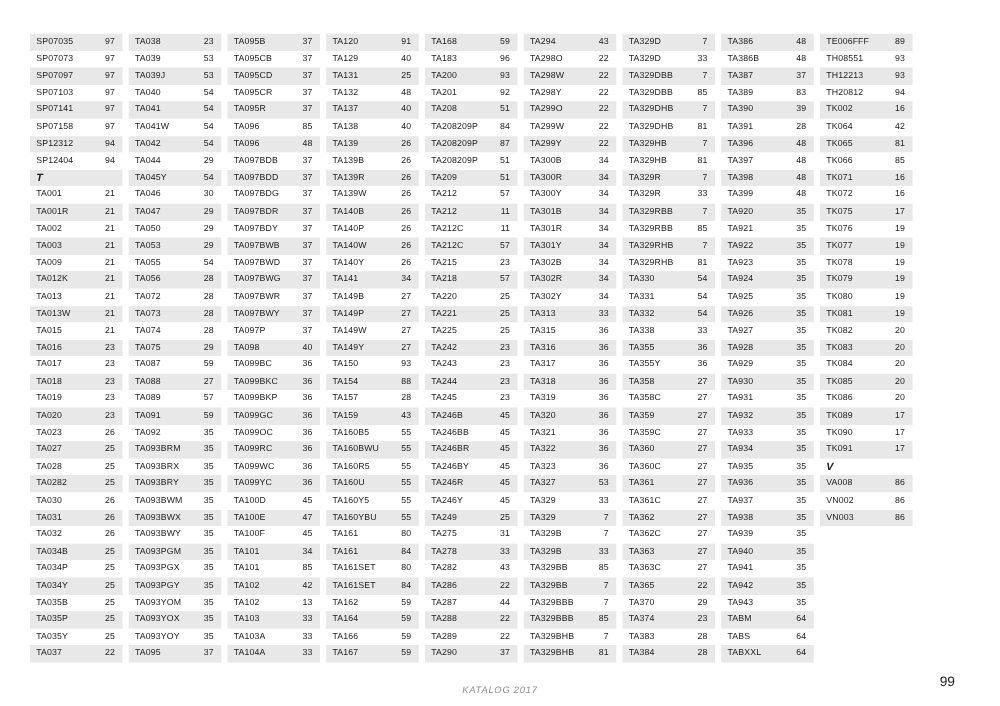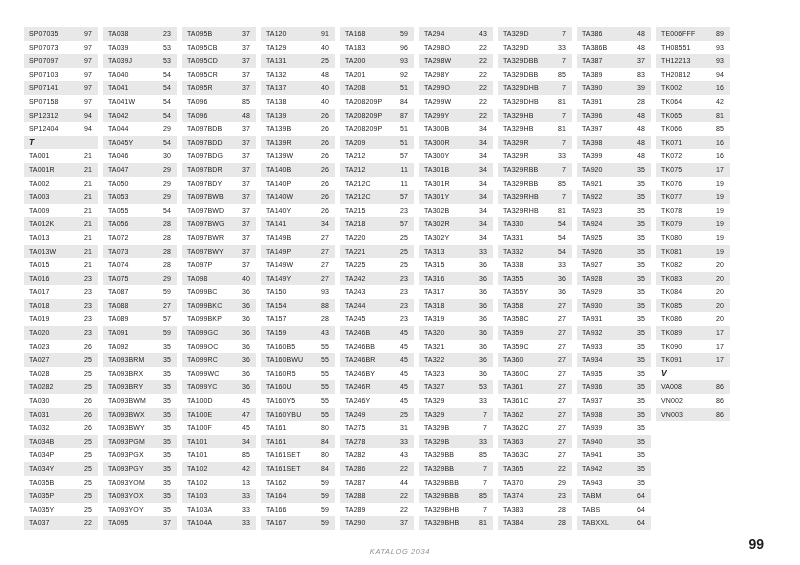--- a/index.html
+++ b/index.html
@@ -27,21 +27,21 @@
   }
   .row .code{white-space:nowrap;}
   .row .pg{white-space:nowrap;text-align:right;}
   .catalog-label{
     position:absolute;left:0;right:0;bottom:9px;
     text-align:center;font-style:italic;font-size:7.5px;
     letter-spacing:0.6px;color:#8f8f8f;
   }
   .page-number{
     position:absolute;right:36px;bottom:13px;
-    font-weight:bold;font-size:14px;color:#1c1c1c;margin-left:32px;
+    font-weight:normal;font-size:11px;color:#1c1c1c;margin-left:32px;
   }
 </style>
 </head>
 <body>
 
 <div class="page">
   <div class="grid" id="grid">
       <div class="col">
         <div class="row shaded">
           <span class="code">SP07035</span>
@@ -1352,15 +1352,15 @@
         <div class="row">
           <span class="code">VN002</span>
           <span class="pg">86</span>
         </div>
         <div class="row shaded">
           <span class="code">VN003</span>
           <span class="pg">86</span>
         </div>
       </div>
     </div>
-  <div class="catalog-label">KATALOG 2034</div>
+  <div class="catalog-label">KATALOG 2017</div>
   <div class="page-number">99</div>
 </div>
 
 </body></html>

